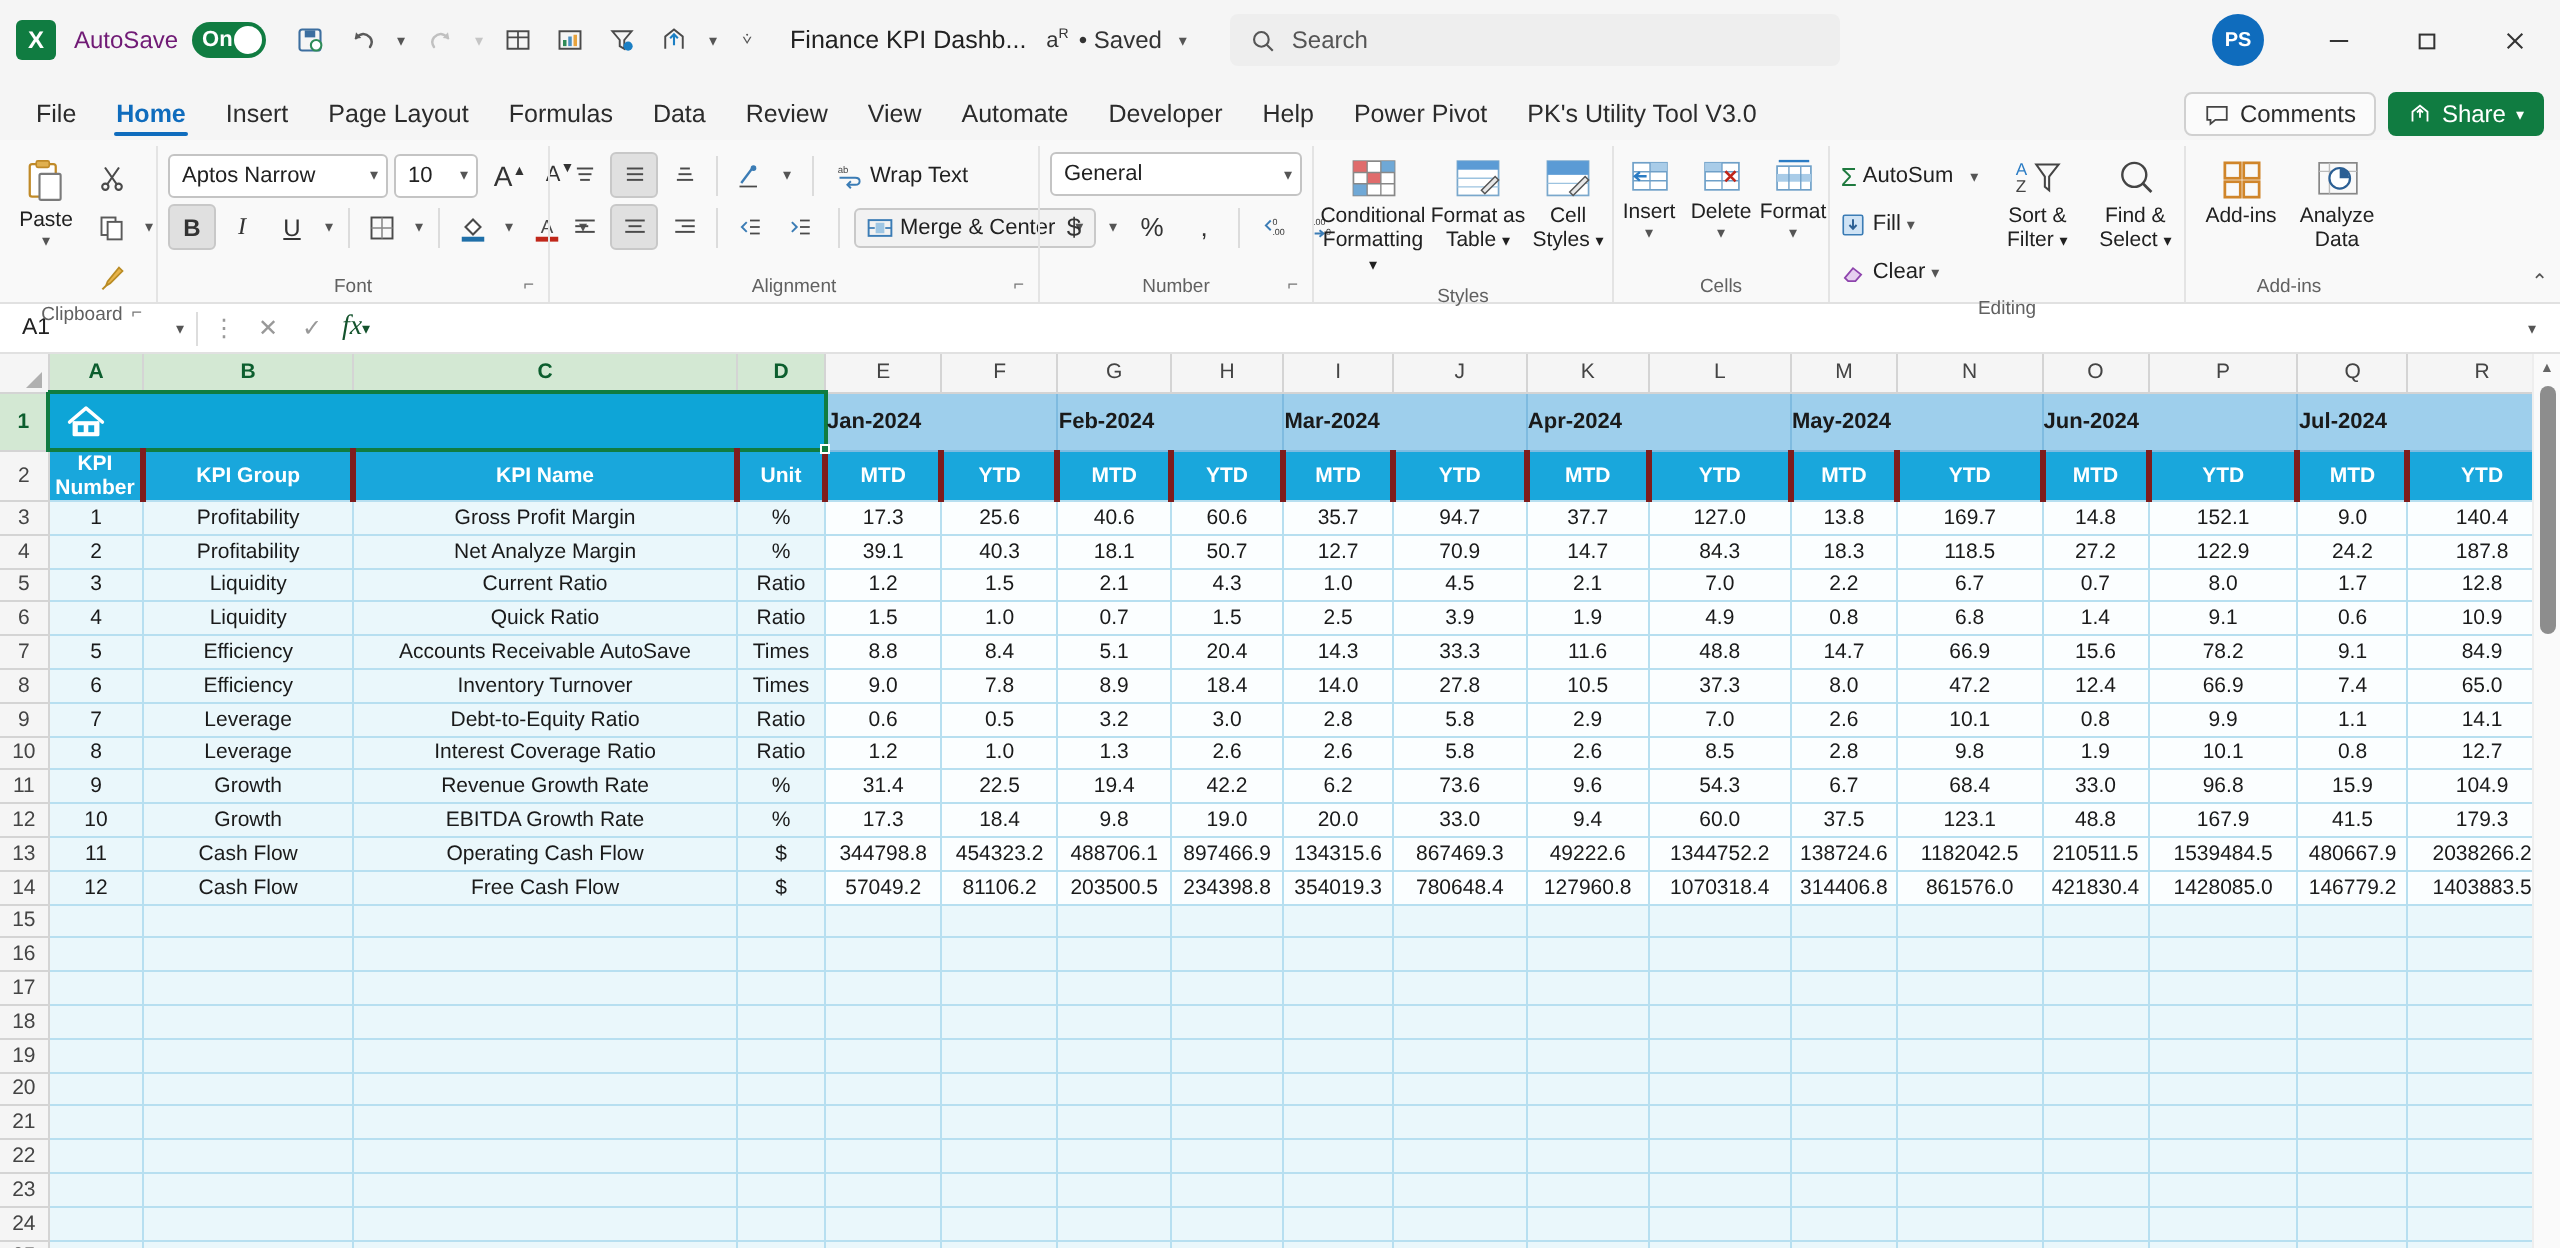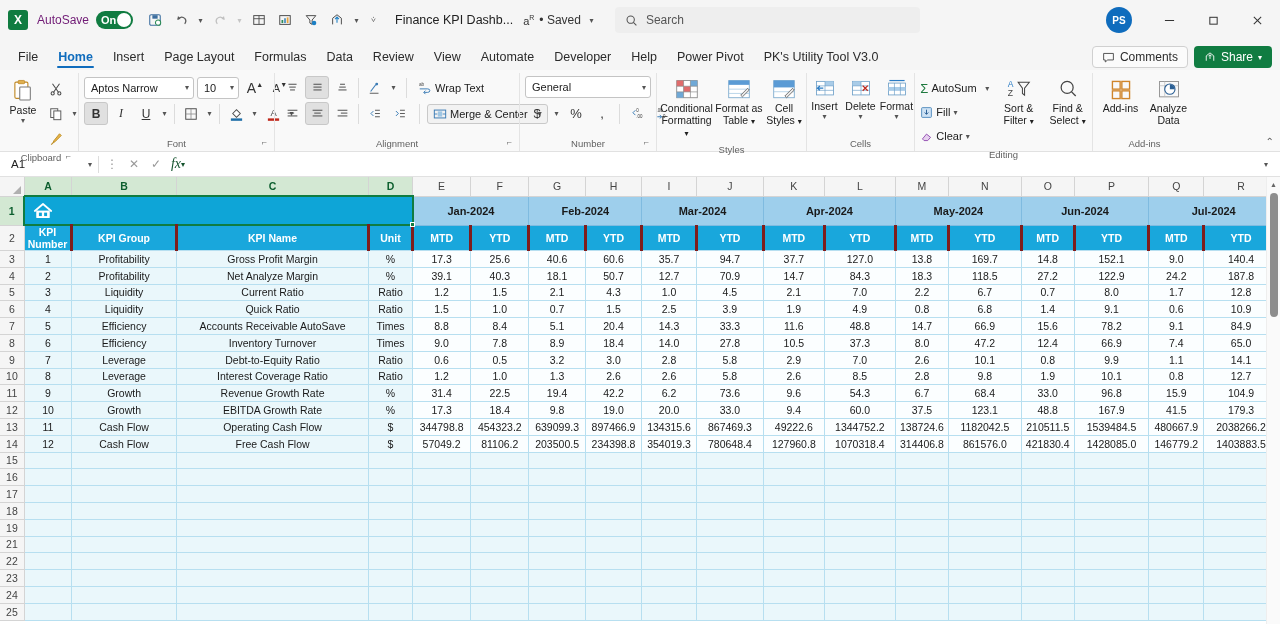--- a/index.html
+++ b/index.html
@@ -227,21 +227,21 @@
     background: #107c41; border: 1px solid #fff;
   }
 
   td.hdr {
     background: #19a7dc; color: #ffffff; font-weight: bold;
     font-size: 10.5px; text-align: center; height: 18px;
     border-right: 3px solid #7f1d1d; border-bottom: 1px solid #b7dff0;
   }
   td.month {
     background: #9ecfec; color: #1a1a1a; font-weight: bold;
-    font-size: 11px; text-align: center; height: 29px;
+    font-size: 11px; text-align: left; height: 29px;
     border-right: 1px solid #7fbbe0; border-bottom: 1px solid #7fbbe0;
   }
 
   
   .vscroll {
     position: absolute; right: 0; top: 0; width: 14px; bottom: 0;
     background: #fafafa; border-left: 1px solid #eee;
   }
   .vs-arrow { height: 14px; display: flex; align-items: center;
               justify-content: center; font-size: 7px; color: #666;
@@ -1103,21 +1103,21 @@
           <td class="cell num">179.3</td>
         </tr>
         <tr>
           <td class="rowhead">13</td>
           <td class="cell c">11</td>
           <td class="cell c">Cash Flow</td>
           <td class="cell c">Operating Cash Flow</td>
           <td class="cell c">$</td>
           <td class="cell num">344798.8</td>
           <td class="cell num">454323.2</td>
-          <td class="cell num">639099.3</td>
+          <td class="cell num">488706.1</td>
           <td class="cell num">897466.9</td>
           <td class="cell num">134315.6</td>
           <td class="cell num">867469.3</td>
           <td class="cell num">49222.6</td>
           <td class="cell num">1344752.2</td>
           <td class="cell num">138724.6</td>
           <td class="cell num">1182042.5</td>
           <td class="cell num">210511.5</td>
           <td class="cell num">1539484.5</td>
           <td class="cell num">480667.9</td>
@@ -1245,20 +1245,41 @@
           <td class="cell blank"></td>
           <td class="cell blank"></td>
           <td class="cell blank"></td>
           <td class="cell blank"></td>
           <td class="cell blank"></td>
           <td class="cell blank"></td>
           <td class="cell blank"></td>
           <td class="cell blank"></td>
         </tr>
         <tr>
+          <td class="rowhead">20</td>
+          <td class="cell blank"></td>
+          <td class="cell blank"></td>
+          <td class="cell blank"></td>
+          <td class="cell blank"></td>
+          <td class="cell blank"></td>
+          <td class="cell blank"></td>
+          <td class="cell blank"></td>
+          <td class="cell blank"></td>
+          <td class="cell blank"></td>
+          <td class="cell blank"></td>
+          <td class="cell blank"></td>
+          <td class="cell blank"></td>
+          <td class="cell blank"></td>
+          <td class="cell blank"></td>
+          <td class="cell blank"></td>
+          <td class="cell blank"></td>
+          <td class="cell blank"></td>
+          <td class="cell blank"></td>
+        </tr>
+        <tr>
           <td class="rowhead">21</td>
           <td class="cell blank"></td>
           <td class="cell blank"></td>
           <td class="cell blank"></td>
           <td class="cell blank"></td>
           <td class="cell blank"></td>
           <td class="cell blank"></td>
           <td class="cell blank"></td>
           <td class="cell blank"></td>
           <td class="cell blank"></td>

